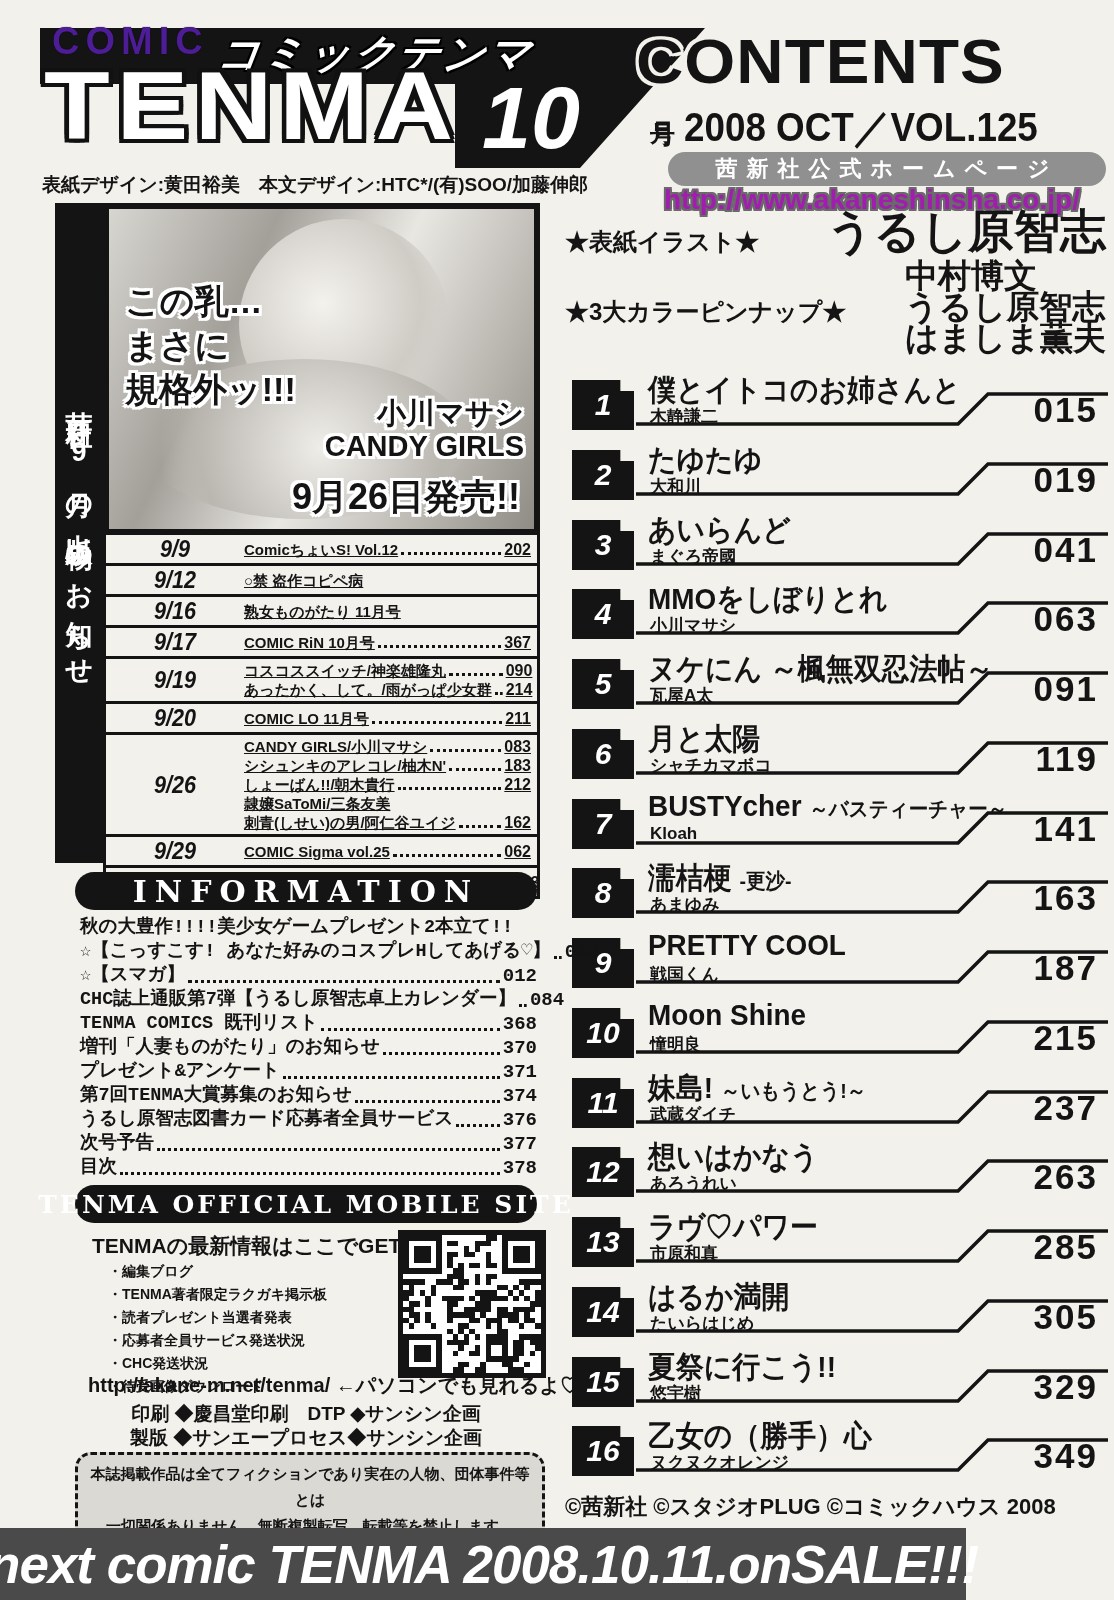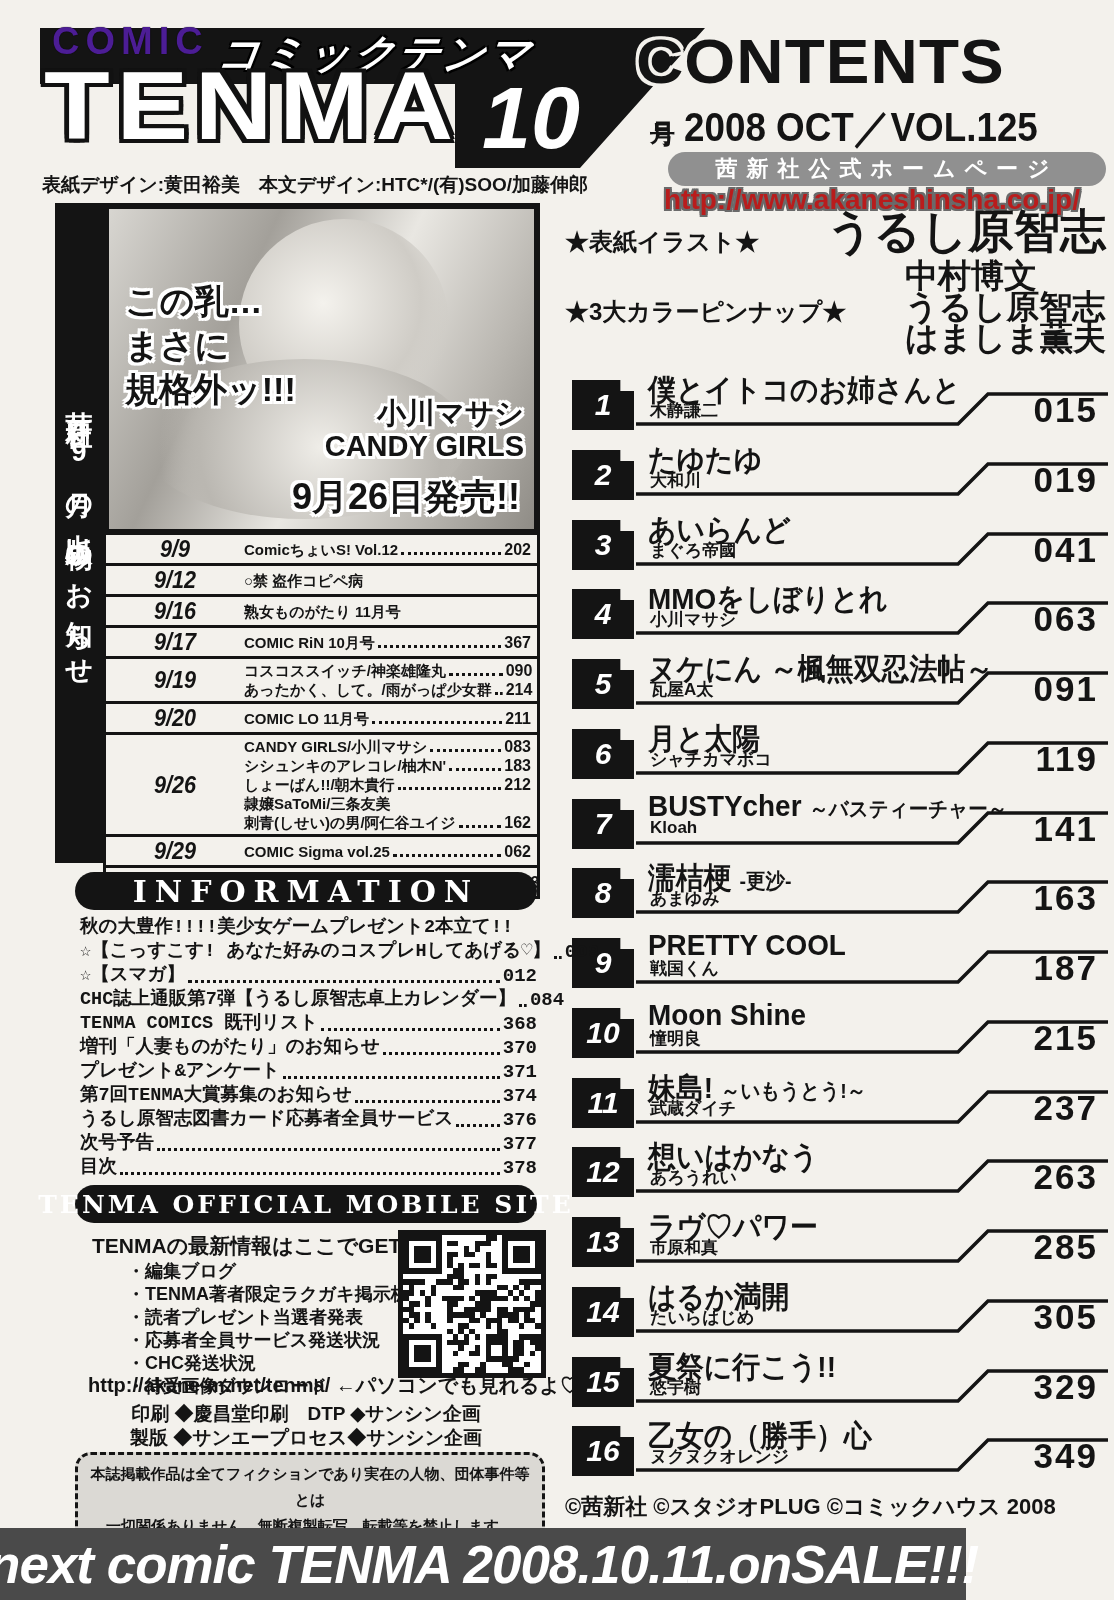--- a/index.html
+++ b/index.html
@@ -23,21 +23,21 @@
                 font-size:25px;font-weight:900;line-height:1;}
   .contents-title{left:636px;top:30px;font-size:63px;font-weight:900;letter-spacing:1px;line-height:1;
                   transform:scaleX(1.04);transform-origin:left top;
                   text-shadow:-3px -3px 0 #f3f1ec,3px -3px 0 #f3f1ec,-3px 3px 0 #f3f1ec,3px 3px 0 #f3f1ec,
                               -3px 0 0 #f3f1ec,3px 0 0 #f3f1ec,0 -3px 0 #f3f1ec,0 3px 0 #f3f1ec;}
   .issue-line{left:684px;top:100px;font-size:40px;font-weight:900;white-space:nowrap;
               transform:scaleX(0.92);transform-origin:left top;}
   .hp-pill{left:668px;top:152px;width:438px;height:34px;background:#909090;border-radius:17px;
            display:flex;align-items:center;justify-content:center;font-size:22px;font-weight:700;
            color:#fff;letter-spacing:9px;white-space:nowrap;}
-  .hp-url{left:664px;top:184px;font-size:28px;font-weight:900;color:#b91c1c;white-space:nowrap;
+  .hp-url{left:664px;top:184px;font-size:28px;font-weight:900;color:#a21caf;white-space:nowrap;
           text-shadow:-2px -2px 0 #6a6a6a,2px -2px 0 #6a6a6a,-2px 2px 0 #6a6a6a,2px 2px 0 #6a6a6a,
                       -2px 0 0 #6a6a6a,2px 0 0 #6a6a6a,0 -2px 0 #6a6a6a,0 2px 0 #6a6a6a;}
   .design-credits{left:42px;top:172px;font-size:19px;font-weight:700;white-space:nowrap;}
 
   
   .cover-label{left:565px;top:226px;font-size:24px;font-weight:900;}
   .cover-artist{right:8px;top:208px;font-size:46px;font-weight:900;line-height:1;text-align:right;}
   .pinup-label{left:565px;top:296px;font-size:24px;font-weight:900;}
   .pinup-list{right:8px;top:260px;text-align:left;}
   .pinup-list div{font-size:33px;font-weight:900;line-height:31px;}
@@ -47,21 +47,21 @@
               display:flex;align-items:center;justify-content:center;font-size:23px;font-weight:900;
               letter-spacing:1px;white-space:nowrap;}
   .toc-list{left:560px;top:378px;width:548px;height:1120px;}
   .toc-entry{position:absolute;left:0;width:548px;height:66px;}
   .toc-entry .no{position:absolute;left:12px;top:2px;width:62px;height:50px;background:#141414;
       color:#fff;font-size:30px;font-weight:900;font-style:italic;display:flex;align-items:center;
       justify-content:center;clip-path:polygon(0 0,78% 0,78% 22%,100% 22%,100% 100%,0 100%);}
   .toc-entry .ti{position:absolute;left:88px;top:-8px;font-size:30px;font-weight:900;white-space:nowrap;
       transform:scaleX(0.93);transform-origin:left top;}
   .toc-entry .ti .sub{font-size:21px;font-weight:900;}
-  .toc-entry .au{position:absolute;left:90px;top:21px;font-size:17px;font-weight:700;white-space:nowrap;}
+  .toc-entry .au{position:absolute;left:90px;top:27px;font-size:17px;font-weight:700;white-space:nowrap;}
   .toc-entry .step{position:absolute;left:76px;top:10px;}
   .toc-entry .pg{position:absolute;right:10px;top:12px;font-size:35px;font-weight:900;letter-spacing:2px;}
 
   .copyright{left:565px;top:1492px;font-size:22px;font-weight:900;white-space:nowrap;}
 
   
   .side-bar{left:55px;top:203px;width:48px;height:660px;background:#141414;display:flex;
             align-items:center;justify-content:center;}
   .side-bar span{writing-mode:vertical-rl;text-orientation:upright;color:#fff;font-size:27px;
                  font-weight:900;letter-spacing:5px;white-space:nowrap;}
@@ -86,40 +86,40 @@
                       -3px 0 0 #fff,3px 0 0 #fff,0 -3px 0 #fff,0 3px 0 #fff;}
 
   
   .sched{left:103px;top:535px;width:431px;border:3px solid #141414;border-top:none;background:#f3f1ec;}
   .sched-row{display:flex;border-top:3px solid #141414;align-items:center;}
   .sched-row:first-child{border-top:none;}
   .sched-date{flex:0 0 138px;text-align:center;font-size:24px;font-weight:900;font-style:italic;
               transform:scaleX(0.9);}
   .sched-lines{flex:1;padding:2px 6px 2px 0;}
   .sched-line{display:flex;align-items:flex-end;font-size:15px;font-weight:700;line-height:19px;
-              white-space:nowrap;}
+              white-space:nowrap;text-decoration:underline;}
   .dots{flex:1;border-bottom:3px dotted #141414;margin:0 3px 4px 3px;min-width:8px;}
   .sched-line .pg{font-size:16px;font-weight:700;}
 
   
   .bar-hd{width:462px;height:38px;background:#141414;border-radius:20px;color:#fff;display:flex;
           align-items:center;justify-content:center;font-family:"DejaVu Serif","Liberation Serif",serif;
           font-weight:700;white-space:nowrap;}
   .info-hd{left:75px;top:872px;font-size:30px;letter-spacing:8px;}
   .mobile-hd{left:75px;top:1185px;font-size:25px;letter-spacing:3px;}
 
   .info-list{left:80px;top:916px;width:457px;font-family:Liberation Mono, monospace;}
   .info-line{display:flex;align-items:flex-end;font-size:18.5px;font-weight:700;line-height:24px;
              white-space:nowrap;}
   .info-line .dots{margin-bottom:5px;}
   .info-line .pg{font-size:19px;font-weight:700;}
 
   
   .mobile-lead{left:92px;top:1232px;font-size:21px;font-weight:700;white-space:nowrap;}
-  .mobile-items{left:108px;top:1260px;font-size:18px;font-weight:700;line-height:23px;white-space:nowrap;margin-left:19px;}
+  .mobile-items{left:108px;top:1260px;font-size:14px;font-weight:700;line-height:23px;white-space:nowrap;}
   .mobile-url{left:88px;top:1372px;font-size:20px;font-weight:700;white-space:nowrap;}
   .qr{left:398px;top:1230px;width:138px;height:138px;background:#fff;border:5px solid #141414;}
 
   
   .printing{left:75px;top:1402px;width:462px;text-align:center;font-size:19px;font-weight:900;
             line-height:24px;white-space:nowrap;}
   .disclaimer{left:75px;top:1452px;width:448px;background:#dbd9d4;border:3px dashed #141414;
               border-radius:16px;padding:6px 8px;font-family:"Liberation Serif","DejaVu Serif",serif;
               font-weight:700;font-size:15px;line-height:26px;text-align:center;}
 

